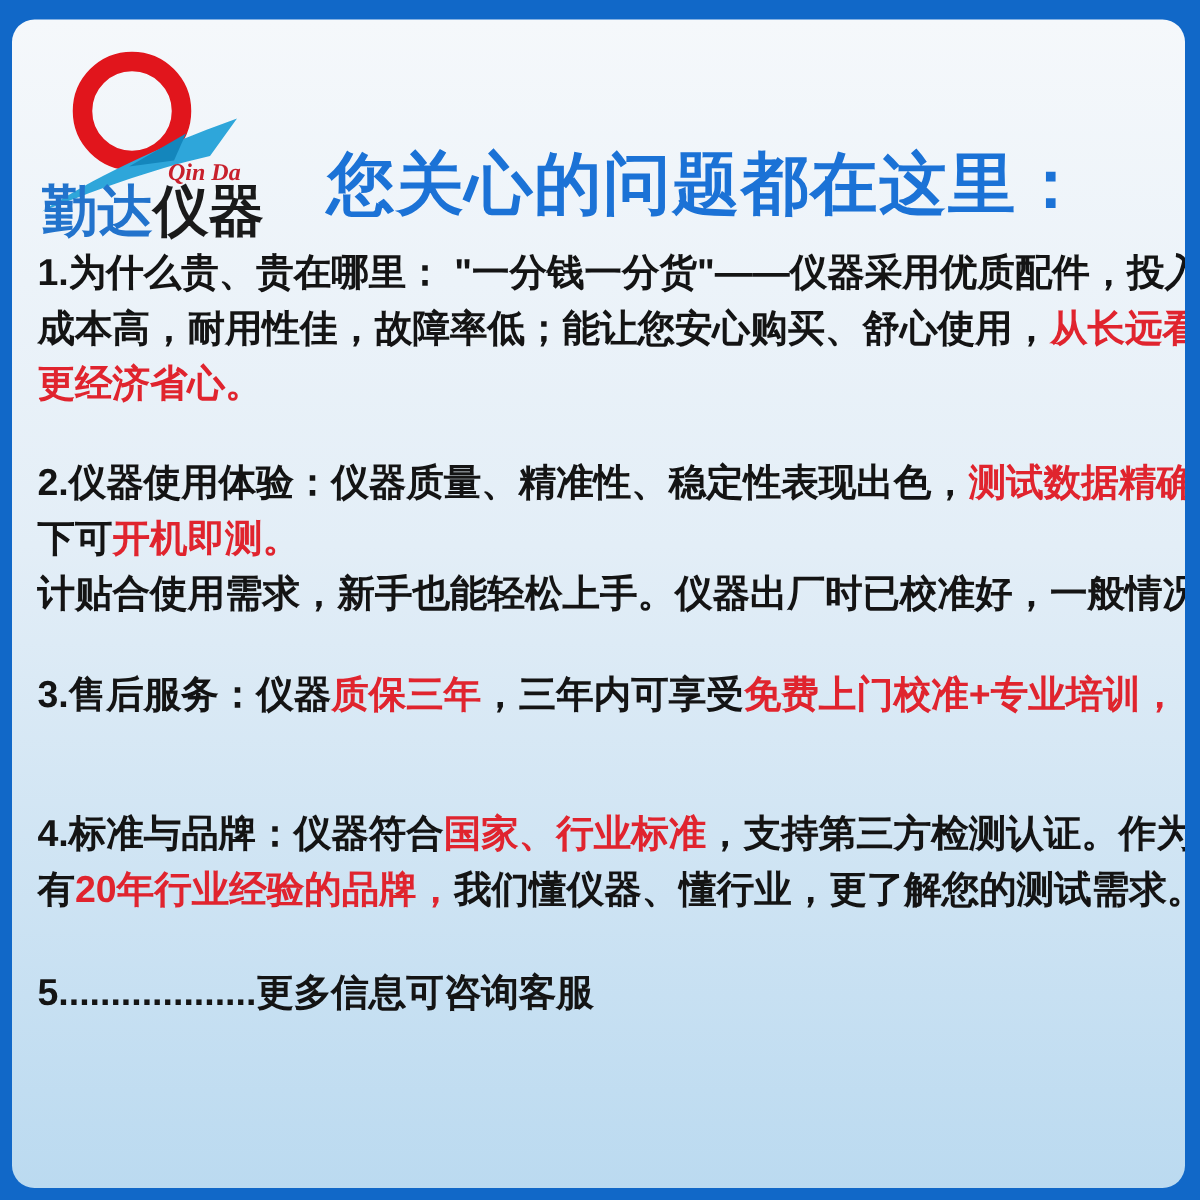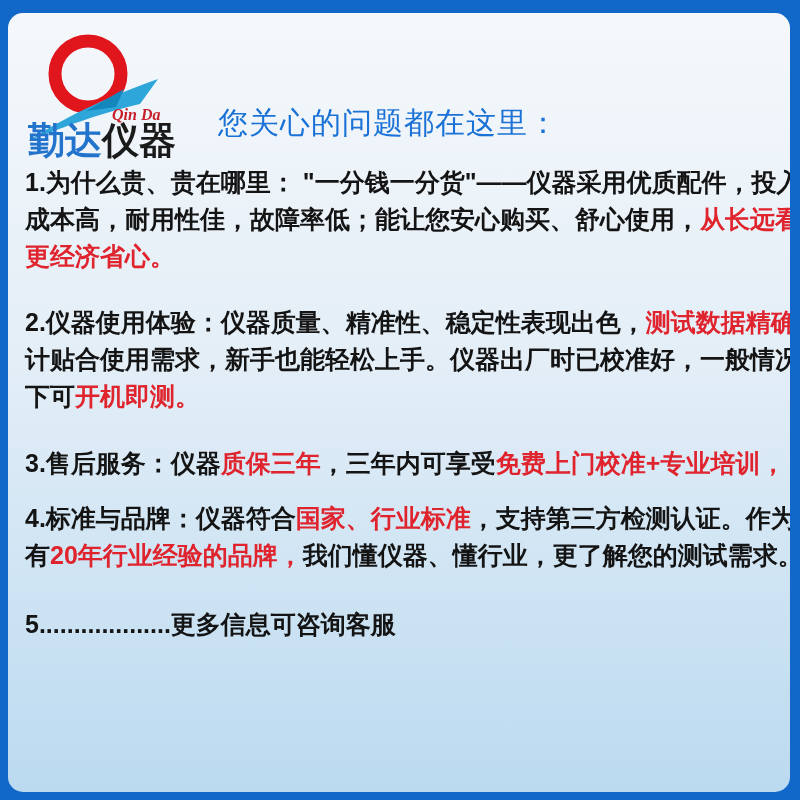--- a/index.html
+++ b/index.html
@@ -18,28 +18,28 @@
     background:linear-gradient(180deg,
       var(--panel_bg_top,#f5f8fb) 0%,
       #e3eef7 45%,
       var(--panel_bg_bottom,#bbdaf0) 100%);
   }
   .header{position:relative;height:150px;}
   .logo{position:absolute;left:20px;top:18px;width:185px;height:132px;}
   .logo svg{display:block;}
   .page-title{
     position:absolute;left:210px;top:84px;margin:0;
-    font-size:30px;line-height:52px;font-weight:400;
+    font-size:45px;line-height:52px;font-weight:700;
     color:var(--title_blue,#1b72d6);
     white-space:nowrap;letter-spacing:1px;
   }
   .body-text{position:absolute;left:17px;right:17px;top:151px;}
   .para{margin-bottom:29px;}
   .para:nth-child(2){margin-bottom:30px;}
-  .para:nth-child(3){margin-bottom:18px;}
+  .para:nth-child(3){margin-bottom:56px;}
   .para:nth-child(4){margin-bottom:32px;}
   .line{
     font-size:25px;line-height:37px;font-weight:700;
     white-space:nowrap;color:var(--body_text,#141414);
   }
   .line.j{text-align:justify;text-align-last:justify;text-justify:inter-ideograph;}
   .seg[data-color="red"]{color:var(--highlight_red,#e0242e);}
   .seg[data-color="black"]{color:var(--body_text,#141414);}
   .logo-en{
     font-family:"Liberation Serif",serif;font-style:italic;font-weight:700;
@@ -73,22 +73,22 @@
     </div>
 
     <div class="body-text" id="paragraphs">
         <div class="para">
           <div class="line j"><span class="seg" data-color="black">1.为什么贵、贵在哪里： "一分钱一分货"——仪器采用优质配件，投入</span></div>
           <div class="line j"><span class="seg" data-color="black">成本高，耐用性佳，故障率低；能让您安心购买、舒心使用，</span><span class="seg" data-color="red">从长远看</span></div>
           <div class="line"><span class="seg" data-color="red">更经济省心。</span></div>
         </div>
         <div class="para">
           <div class="line j"><span class="seg" data-color="black">2.仪器使用体验：仪器质量、精准性、稳定性表现出色，</span><span class="seg" data-color="red">测试数据精确</span></div>
+          <div class="line"><span class="seg" data-color="black">下可</span><span class="seg" data-color="red">开机即测。</span></div>
           <div class="line j"><span class="seg" data-color="black">计贴合使用需求，新手也能轻松上手。仪器出厂时已校准好，一般情况</span></div>
-          <div class="line"><span class="seg" data-color="black">下可</span><span class="seg" data-color="red">开机即测。</span></div>
         </div>
         <div class="para">
           <div class="line j"><span class="seg" data-color="black">3.售后服务：仪器</span><span class="seg" data-color="red">质保三年</span><span class="seg" data-color="black">，三年内可享受</span><span class="seg" data-color="red">免费上门校准+专业培训，</span></div>
         </div>
         <div class="para">
           <div class="line j"><span class="seg" data-color="black">4.标准与品牌：仪器符合</span><span class="seg" data-color="red">国家、行业标准</span><span class="seg" data-color="black">，支持第三方检测认证。作为</span></div>
           <div class="line j"><span class="seg" data-color="black">有</span><span class="seg" data-color="red">20年行业经验的品牌，</span><span class="seg" data-color="black">我们懂仪器、懂行业，更了解您的测试需求。</span></div>
         </div>
         <div class="para">
           <div class="line"><span class="seg" data-color="black">5...................更多信息可咨询客服</span></div>

